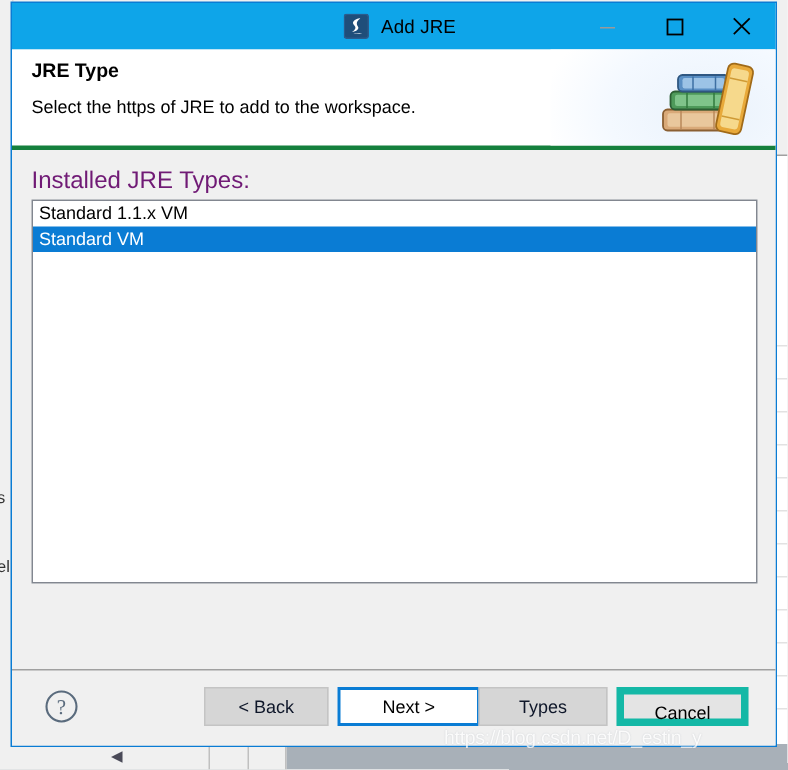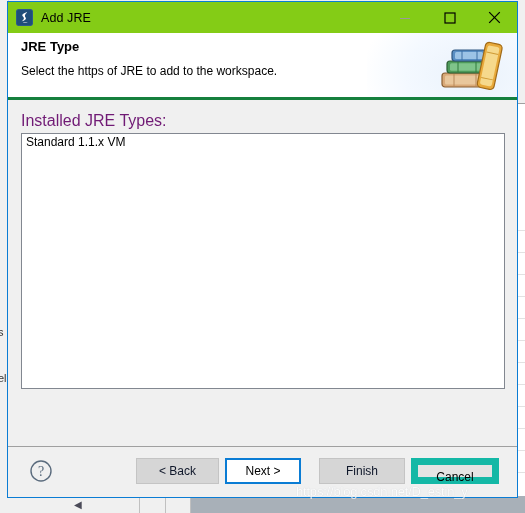--- a/index.html
+++ b/index.html
@@ -99,25 +99,26 @@
     background: #f0f0f0;
     border: 1px solid #0a7cd4;
     box-sizing: border-box;
     display: flex;
     flex-direction: column;
   }
 
   
   .titlebar {
     height: 31px;
-    background: #84cc16;
+    background: #0ea5e9;
     display: flex;
     align-items: center;
     flex: 0 0 auto;
     position: relative;
+    justify-content: center;
   }
   .title-icon {
     width: 17px; height: 17px;
     margin-left: 8px;
     flex: 0 0 auto;
     border-radius: 2px;
     overflow: hidden;
   }
   .title-text {
     margin-left: 8px;
@@ -247,21 +248,21 @@
     border-color: #c4c4c4;
     cursor: default;
   }
   .btn.default {
     background: #ffffff;
     border: 2px solid #0a7cd4;
     line-height: 22px;
   }
   .btn.plain {
     background: #e4e4e4;
-    border: 7px solid #14b8a6;
+    border: 5px solid #14b8a6;
   }
 
   
   .watermark {
     position: absolute;
     left: 296px;
     top: 484px;
     font-size: 13px;
     color: #ffffff;
     opacity: 0.78;
@@ -374,31 +375,32 @@
         </g>
       </svg>
     </div>
   </div>
 
   <div class="body-area">
     <div class="list-label">Installed JRE Types:</div>
 
     <div class="listbox">
       <div class="list-item">Standard 1.1.x VM</div>
+      <div class="list-item selected">Standard VM</div>
     </div>
   </div>
 
   <div class="footer">
     <div class="help-btn">
       <svg width="24" height="24" viewBox="0 0 24 24">
         <circle cx="12" cy="12" r="10" fill="none" stroke="#5a6b7d" stroke-width="1.4"></circle>
         <text x="12" y="17" text-anchor="middle" font-family="Liberation Serif, serif" font-size="14" fill="#5a6b7d">?</text>
       </svg>
     </div>
 
     <button class="btn disabled" style="left:128px;width:83px;">&lt; Back</button>
-    <button class="btn default" style="left:217px;width:76px;">Next &gt;</button>
-    <button class="btn disabled" style="left:311px;width:86px;">Finish</button>
+    <button class="btn default" style="left:217px;width:95px;">Next &gt;</button>
+    <button class="btn disabled" style="left:311px;width:86px;">Types</button>
     <button class="btn plain" style="left:403px;width:88px;">Cancel</button>
   </div>
 </div>
 
 <div class="watermark">https://blog.csdn.net/D_estin_y</div>
 
 </body></html>

